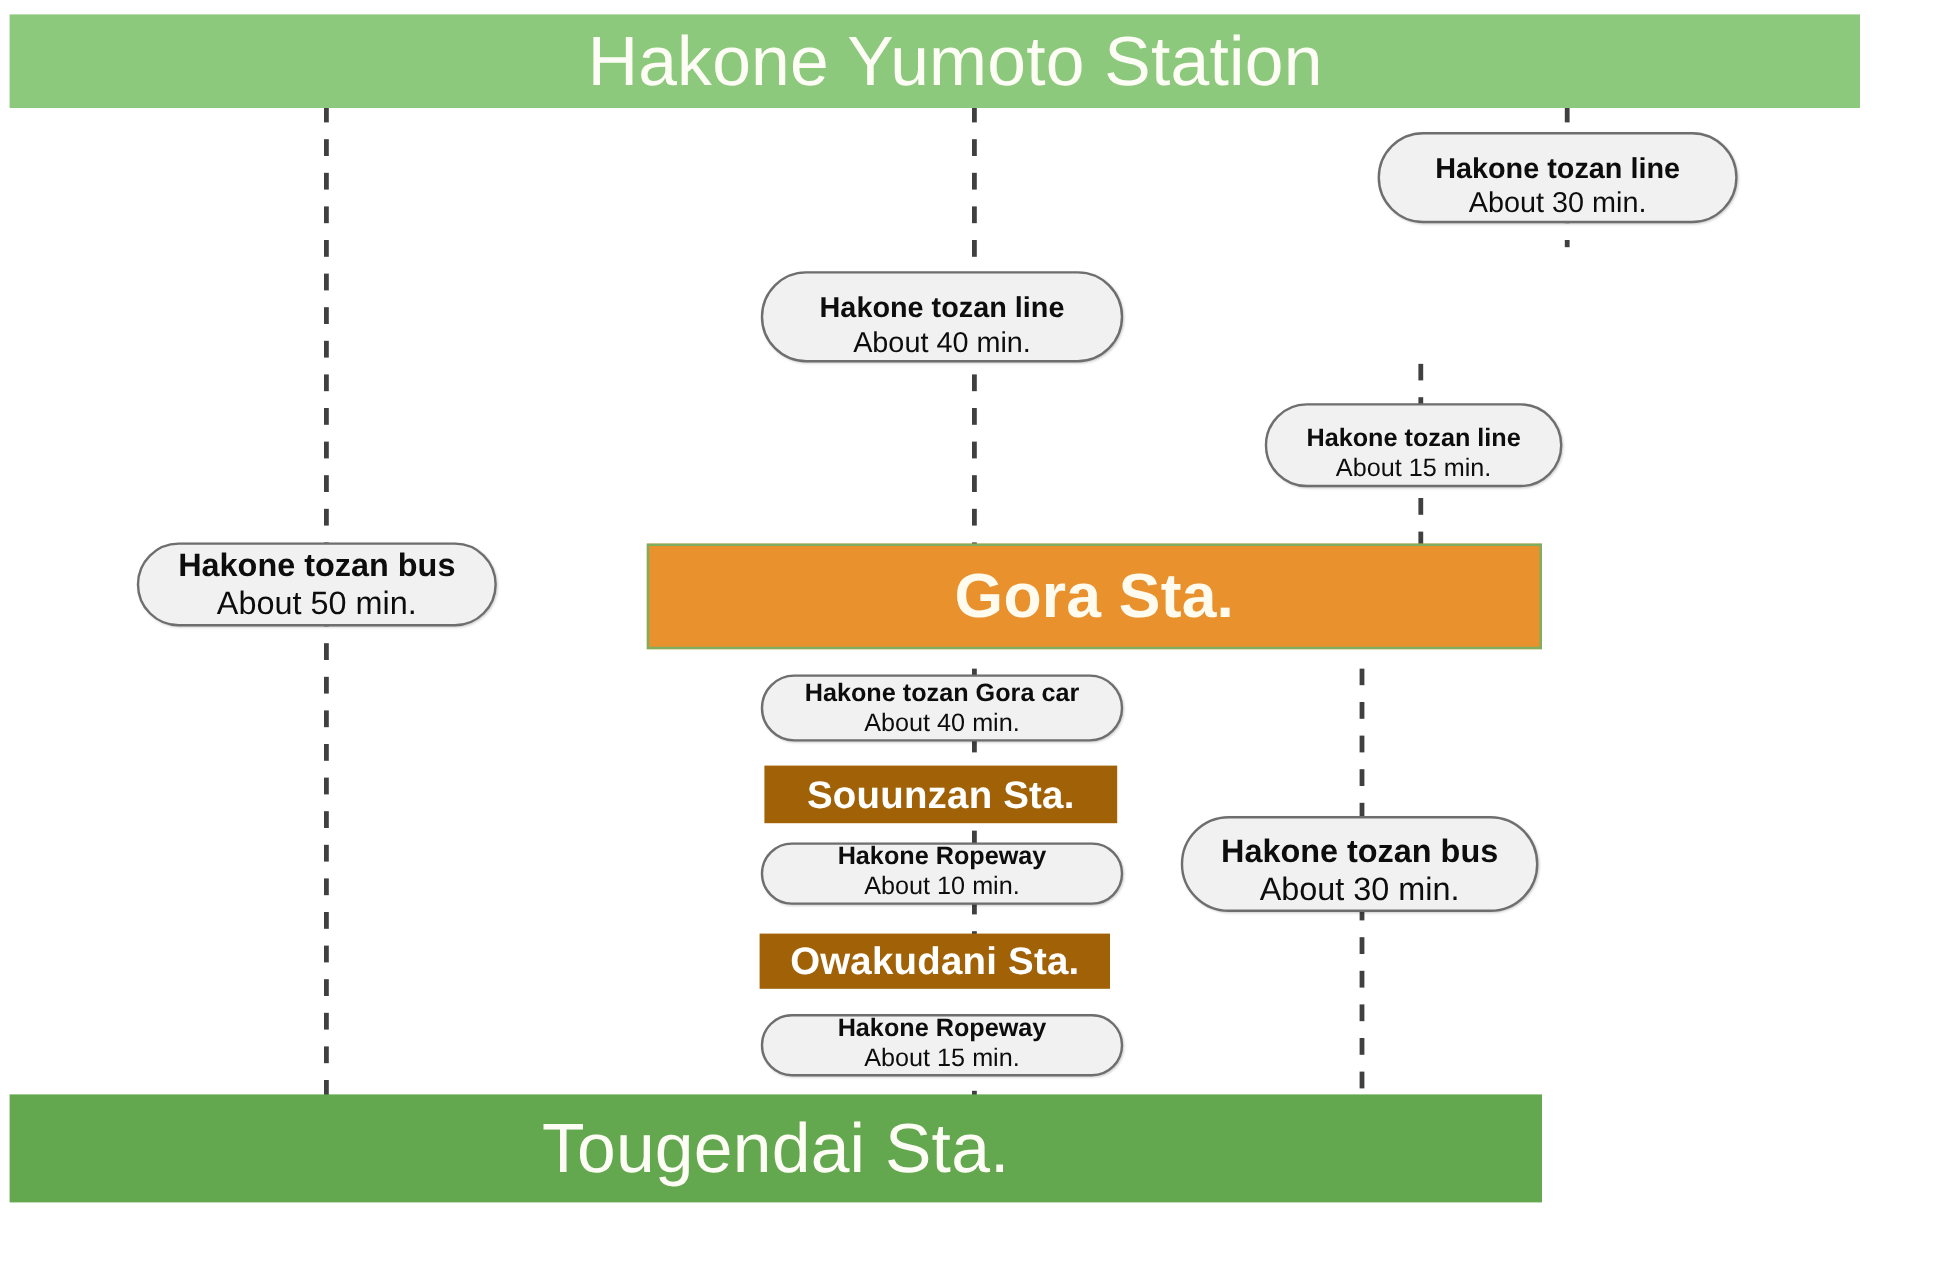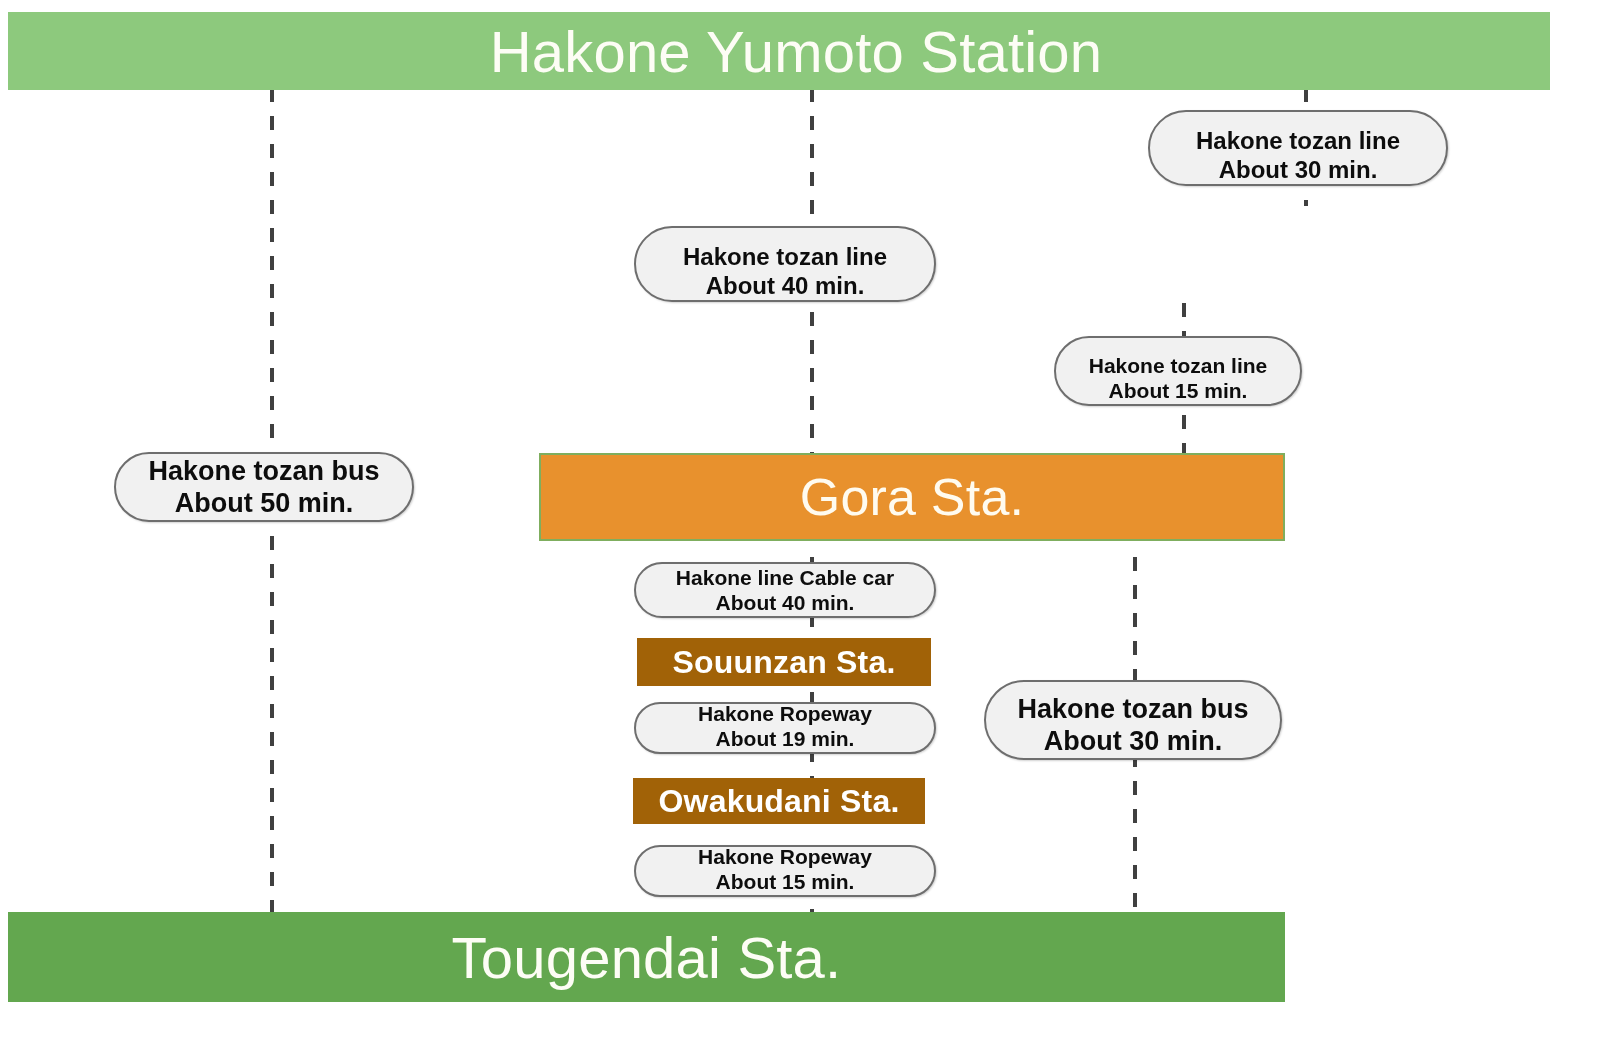--- a/index.html
+++ b/index.html
@@ -57,21 +57,21 @@
     background: #EFC12B;
     border: 2px solid #7FAE5E;
     font-size: 52px;
     font-weight: 400;
     color: #fffbe8;
   }
   .bar-orange {
     background: #E8912D;
     border: 2px solid #7FAE5E;
     font-size: 52px;
-    font-weight: 400;
+    font-weight: 700;
     color: #fffbef;
   }
   .bar-dark {
     background: #a16207;
     font-size: 32px;
     font-weight: bold;
     color: #ffffff;
   }
 
   
@@ -87,21 +87,21 @@
     justify-content: flex-end;
     text-align: center;
     color: #0d0d0d;
     box-shadow: 1px 1px 2px rgba(0,0,0,0.18);
   }
   .pill .line1 {
     font-weight: bold;
     line-height: 1.18;
   }
   .pill .line2 {
-    font-weight: 700;
+    font-weight: 400;
     line-height: 1.18;
   }
   .pill.sz-lg .line1 { font-size: 27px; }
   .pill.sz-lg .line2 { font-size: 27px; }
   .pill.sz-md .line1 { font-size: 24px; }
   .pill.sz-md .line2 { font-size: 24px; }
   .pill.sz-sm .line1 { font-size: 21px; }
   .pill.sz-sm .line2 { font-size: 21px; }
 </style>
 </head>
@@ -143,31 +143,31 @@
   <div class="pill sz-lg" style="left:114px; top:452px; width:300px; height:70px;">
     <span class="line1">Hakone tozan bus</span>
     <span class="line2">About 50 min.</span>
   </div>
 
   <div class="station-bar bar-orange" style="left:539px; top:453px; width:746px; height:88px;">
     <span>Gora Sta.</span>
   </div>
 
   <div class="pill sz-sm" style="left:634px; top:562px; width:302px; height:56px;">
-    <span class="line1">Hakone line Cable car</span>
+    <span class="line1">Hakone tozan Gora car</span>
     <span class="line2">About 40 min.</span>
   </div>
 
   <div class="station-bar bar-dark" style="left:637px; top:638px; width:294px; height:48px;">
     <span>Souunzan Sta.</span>
   </div>
 
   <div class="pill sz-sm" style="left:634px; top:702px; width:302px; height:52px;">
     <span class="line1">Hakone Ropeway</span>
-    <span class="line2">About 19 min.</span>
+    <span class="line2">About 10 min.</span>
   </div>
 
   <div class="pill sz-lg" style="left:984px; top:680px; width:298px; height:80px;">
     <span class="line1">Hakone tozan bus</span>
     <span class="line2">About 30 min.</span>
   </div>
 
   <div class="station-bar bar-dark" style="left:633px; top:778px; width:292px; height:46px;">
     <span>Owakudani Sta.</span>
   </div>

